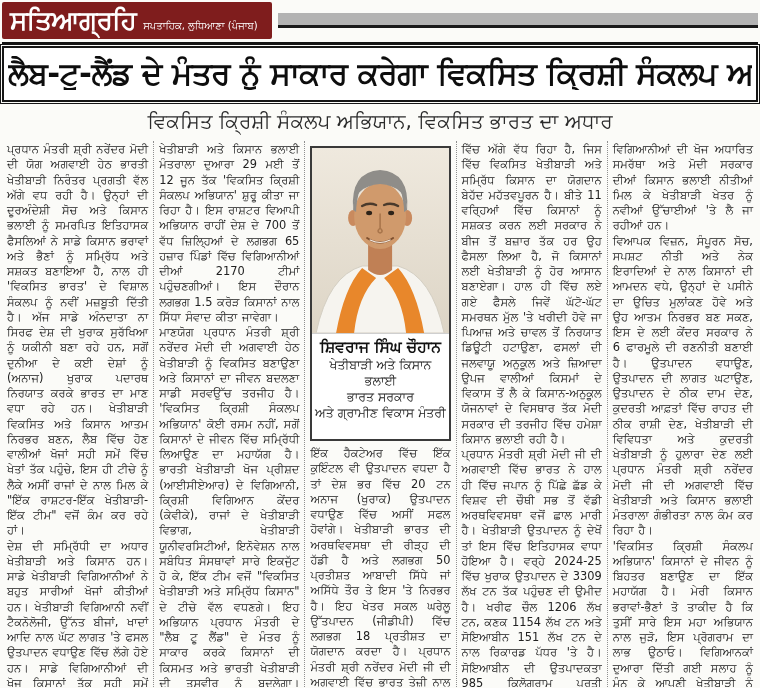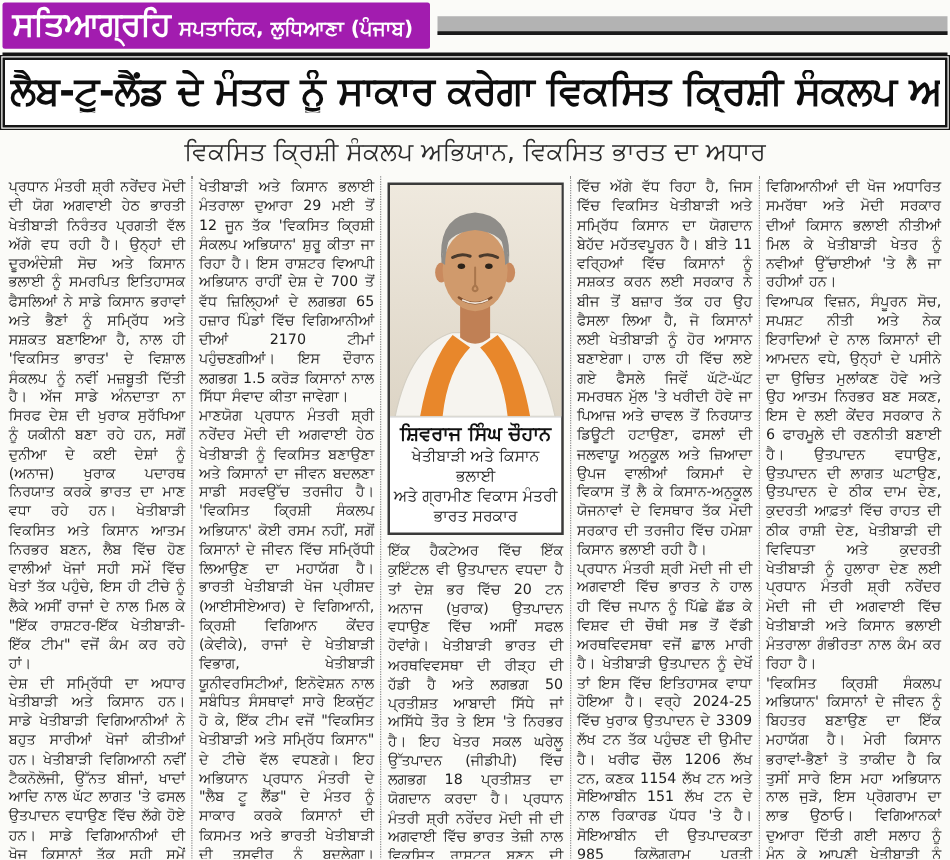--- a/index.html
+++ b/index.html
@@ -3,24 +3,24 @@
 <meta charset="utf-8">
 <style>
   * { margin:0; padding:0; box-sizing:border-box; }
   html,body { width:760px; height:688px; overflow:hidden; background:#fbfbf8; }
   body { font-family:"DejaVu Sans", sans-serif; color:#1c1c1c; }
 
   .page { width:760px; height:688px; overflow:hidden; background:#fbfbf8; padding:2px 2px 0 2px; }
 
   
   .masthead { display:flex; align-items:stretch; height:37px; }
-  .masthead-box { background:#a21caf; color:#fff; display:flex; align-items:baseline; gap:7px;
+  .masthead-box { background:#7f1d1d; color:#fff; display:flex; align-items:baseline; gap:7px;
                   padding:3px 14px 5px 8px; border-radius:2px; white-space:nowrap; }
   .mast-title { font-size:26px; font-weight:bold; letter-spacing:-0.5px; }
-  .mast-sub { font-size:16px; font-weight:bold; }
+  .mast-sub { font-size:10px; font-weight:normal; }
   .mast-bar-wrap { flex:1; display:flex; flex-direction:column; justify-content:center; padding-left:6px; }
   .mast-bar { height:15px; background:#b3b3b3; border-bottom:3px solid #1a1a1a; }
 
   .mast-rule { border-top:2px solid #141414; margin:3px 0 2px 0; }
 
   
   .headline-box { border:2px solid #161616; outline:1px solid #161616; outline-offset:1px;
                   padding:8px 4px 10px 4px; text-align:center; background:#fff; }
   .headline-box h1 { font-size:31px; line-height:34px; font-weight:bold; color:#0d0d0d;
                      white-space:nowrap; overflow:hidden; letter-spacing:-0.5px; }
@@ -31,21 +31,21 @@
   
   .body-columns { display:flex; align-items:flex-start; height:548px; overflow:hidden; padding-top:2px; }
   .col { width:20%; padding:1px 5px 0 5px; text-align:justify; }
   .col + .col { border-left:1px dotted #8f8f8f; }
   .col p { font-size:11.4px; line-height:15.25px; color:#212121; word-spacing:1px; }
 
   
   .photo-box { border:2px solid #3a3a3a; margin:4px 0 5px 0; background:#fff; }
   .photo { width:100%; height:185px; display:block; background:#e9e2d6; }
   .photo svg { width:100%; height:100%; display:block; }
-  .photo-caption { padding:3px 2px 5px 2px; text-align:center; border-top:1px solid #cfcfcf; }
+  .photo-caption { padding:3px 2px 18px 2px; text-align:center; border-top:1px solid #cfcfcf; }
   .cap-name { font-size:15.5px; font-weight:bold; color:#111; line-height:20px; }
   .cap-line { font-size:12.5px; font-weight:normal; color:#222; line-height:16px; }
 </style>
 </head>
 <body>
 
 <div class="page">
 
   <header class="masthead">
     <div class="masthead-box">
@@ -114,22 +114,22 @@
 
             <path d="M70 66 L70 80 q-4 4 0 5 q4 -1 0 -5" stroke="#a9764c" stroke-width="1.6" fill="none" stroke-linecap="round"></path>
 
             <path d="M57 90 Q70 99 83 90" stroke="#7e4f2e" stroke-width="2" fill="none" stroke-linecap="round"></path>
             <path d="M60 92 Q70 97 80 92" stroke="#f2e6da" stroke-width="1.2" fill="none" stroke-linecap="round"></path>
           </svg>
         </div>
         <figcaption class="photo-caption">
           <div class="cap-name">ਸ਼ਿਵਰਾਜ ਸਿੰਘ ਚੌਹਾਨ</div>
           <div class="cap-line">ਖੇਤੀਬਾੜੀ ਅਤੇ ਕਿਸਾਨ ਭਲਾਈ</div>
+          <div class="cap-line">ਭਾਰਤ ਸਰਕਾਰ</div>
           <div class="cap-line">ਅਤੇ ਗ੍ਰਾਮੀਣ ਵਿਕਾਸ ਮੰਤਰੀ</div>
-          <div class="cap-line">ਭਾਰਤ ਸਰਕਾਰ</div>
         </figcaption>
       </figure>
 
       <p>ਇੱਕ ਹੈਕਟੇਅਰ ਵਿੱਚ ਇੱਕ ਕੁਇੰਟਲ ਵੀ ਉਤਪਾਦਨ ਵਧਦਾ ਹੈ ਤਾਂ ਦੇਸ਼ ਭਰ ਵਿੱਚ 20 ਟਨ ਅਨਾਜ (ਖੁਰਾਕ) ਉਤਪਾਦਨ ਵਧਾਉਣ ਵਿੱਚ ਅਸੀਂ ਸਫਲ ਹੋਵਾਂਗੇ। ਖੇਤੀਬਾੜੀ ਭਾਰਤ ਦੀ ਅਰਥਵਿਵਸਥਾ ਦੀ ਰੀੜ੍ਹ ਦੀ ਹੱਡੀ ਹੈ ਅਤੇ ਲਗਭਗ 50 ਪ੍ਰਤੀਸ਼ਤ ਆਬਾਦੀ ਸਿੱਧੇ ਜਾਂ ਅਸਿੱਧੇ ਤੌਰ ਤੇ ਇਸ 'ਤੇ ਨਿਰਭਰ ਹੈ। ਇਹ ਖੇਤਰ ਸਕਲ ਘਰੇਲੂ ਉੱਤਪਾਦਨ (ਜੀਡੀਪੀ) ਵਿੱਚ ਲਗਭਗ 18 ਪ੍ਰਤੀਸ਼ਤ ਦਾ ਯੋਗਦਾਨ ਕਰਦਾ ਹੈ। ਪ੍ਰਧਾਨ ਮੰਤਰੀ ਸ਼੍ਰੀ ਨਰੇਂਦਰ ਮੋਦੀ ਜੀ ਦੀ ਅਗਵਾਈ ਵਿੱਚ ਭਾਰਤ ਤੇਜ਼ੀ ਨਾਲ ਵਿਕਸਿਤ ਰਾਸ਼ਟਰ ਬਣਨ ਦੀ ਦਿਸ਼ਾ</p>
     </div>
 
     <div class="col">
       <p>ਵਿੱਚ ਅੱਗੇ ਵੱਧ ਰਿਹਾ ਹੈ, ਜਿਸ ਵਿੱਚ ਵਿਕਸਿਤ ਖੇਤੀਬਾੜੀ ਅਤੇ ਸਮ੍ਰਿੱਧ ਕਿਸਾਨ ਦਾ ਯੋਗਦਾਨ ਬੇਹੱਦ ਮਹੱਤਵਪੂਰਨ ਹੈ। ਬੀਤੇ 11 ਵਰ੍ਹਿਆਂ ਵਿੱਚ ਕਿਸਾਨਾਂ ਨੂੰ ਸਸ਼ਕਤ ਕਰਨ ਲਈ ਸਰਕਾਰ ਨੇ ਬੀਜ ਤੋਂ ਬਜ਼ਾਰ ਤੱਕ ਹਰ ਉਹ ਫੈਸਲਾ ਲਿਆ ਹੈ, ਜੋ ਕਿਸਾਨਾਂ ਲਈ ਖੇਤੀਬਾੜੀ ਨੂੰ ਹੋਰ ਆਸਾਨ ਬਣਾਏਗਾ। ਹਾਲ ਹੀ ਵਿੱਚ ਲਏ ਗਏ ਫੈਸਲੇ ਜਿਵੇਂ ਘੱਟੋ-ਘੱਟ ਸਮਰਥਨ ਮੁੱਲ 'ਤੇ ਖਰੀਦੀ ਹੋਵੇ ਜਾ ਪਿਆਜ਼ ਅਤੇ ਚਾਵਲ ਤੋਂ ਨਿਰਯਾਤ ਡਿਊਟੀ ਹਟਾਉਣਾ, ਫਸਲਾਂ ਦੀ ਜਲਵਾਯੂ ਅਨੁਕੂਲ ਅਤੇ ਜ਼ਿਆਦਾ ਉਪਜ ਵਾਲੀਆਂ ਕਿਸਮਾਂ ਦੇ ਵਿਕਾਸ ਤੋਂ ਲੈ ਕੇ ਕਿਸਾਨ-ਅਨੁਕੂਲ ਯੋਜਨਾਵਾਂ ਦੇ ਵਿਸਥਾਰ ਤੱਕ ਮੋਦੀ ਸਰਕਾਰ ਦੀ ਤਰਜੀਹ ਵਿੱਚ ਹਮੇਸ਼ਾ ਕਿਸਾਨ ਭਲਾਈ ਰਹੀ ਹੈ।</p>
       <p>ਪ੍ਰਧਾਨ ਮੰਤਰੀ ਸ਼੍ਰੀ ਮੋਦੀ ਜੀ ਦੀ ਅਗਵਾਈ ਵਿੱਚ ਭਾਰਤ ਨੇ ਹਾਲ ਹੀ ਵਿੱਚ ਜਪਾਨ ਨੂੰ ਪਿੱਛੇ ਛੱਡ ਕੇ ਵਿਸ਼ਵ ਦੀ ਚੌਥੀ ਸਭ ਤੋਂ ਵੱਡੀ ਅਰਥਵਿਵਸਥਾ ਵਜੋਂ ਛਾਲ ਮਾਰੀ ਹੈ। ਖੇਤੀਬਾੜੀ ਉਤਪਾਦਨ ਨੂੰ ਦੇਖੋਂ ਤਾਂ ਇਸ ਵਿੱਚ ਇਤਿਹਾਸਕ ਵਾਧਾ ਹੋਇਆ ਹੈ। ਵਰ੍ਹੇ 2024-25 ਵਿੱਚ ਖੁਰਾਕ ਉਤਪਾਦਨ ਦੇ 3309 ਲੱਖ ਟਨ ਤੱਕ ਪਹੁੰਚਣ ਦੀ ਉਮੀਦ ਹੈ। ਖਰੀਫ ਚੌਲ 1206 ਲੱਖ ਟਨ, ਕਣਕ 1154 ਲੱਖ ਟਨ ਅਤੇ ਸੋਇਆਬੀਨ 151 ਲੱਖ ਟਨ ਦੇ ਨਾਲ ਰਿਕਾਰਡ ਪੱਧਰ 'ਤੇ ਹੈ। ਸੋਇਆਬੀਨ ਦੀ ਉਤਪਾਦਕਤਾ 985 ਕਿਲੋਗ੍ਰਾਮ ਪ੍ਰਤੀ ਹੈਕਟੇਅਰ ਤੋਂ ਵਧ ਕੇ 1169 ਕਿਲੋਗ੍ਰਾਮ ਪ੍ਰਤੀ ਹੈਕਟੇਅਰ ਹੋ ਗਈ ਹੈ। ਬਾਗਬਾਨੀ ਖੇਤਰ ਵਿੱਚ ਵੀ ਉਤਪਾਦਨ 3621 ਲੱਖ ਟਨ ਤੱਕ ਪਹੁੰਚਣ ਦਾ ਅਨੁਮਾਨ ਹੈ। ਇਹ ਉਪਲਬਧੀਆਂ ਦਰਸਾਉਂਦੀਆਂ ਹਨ ਕਿ ਸਾਡੇ ਕਿਸਾਨਾਂ ਦੀ ਸਖਤ ਮਿਹਨਤ,</p>
     </div>

